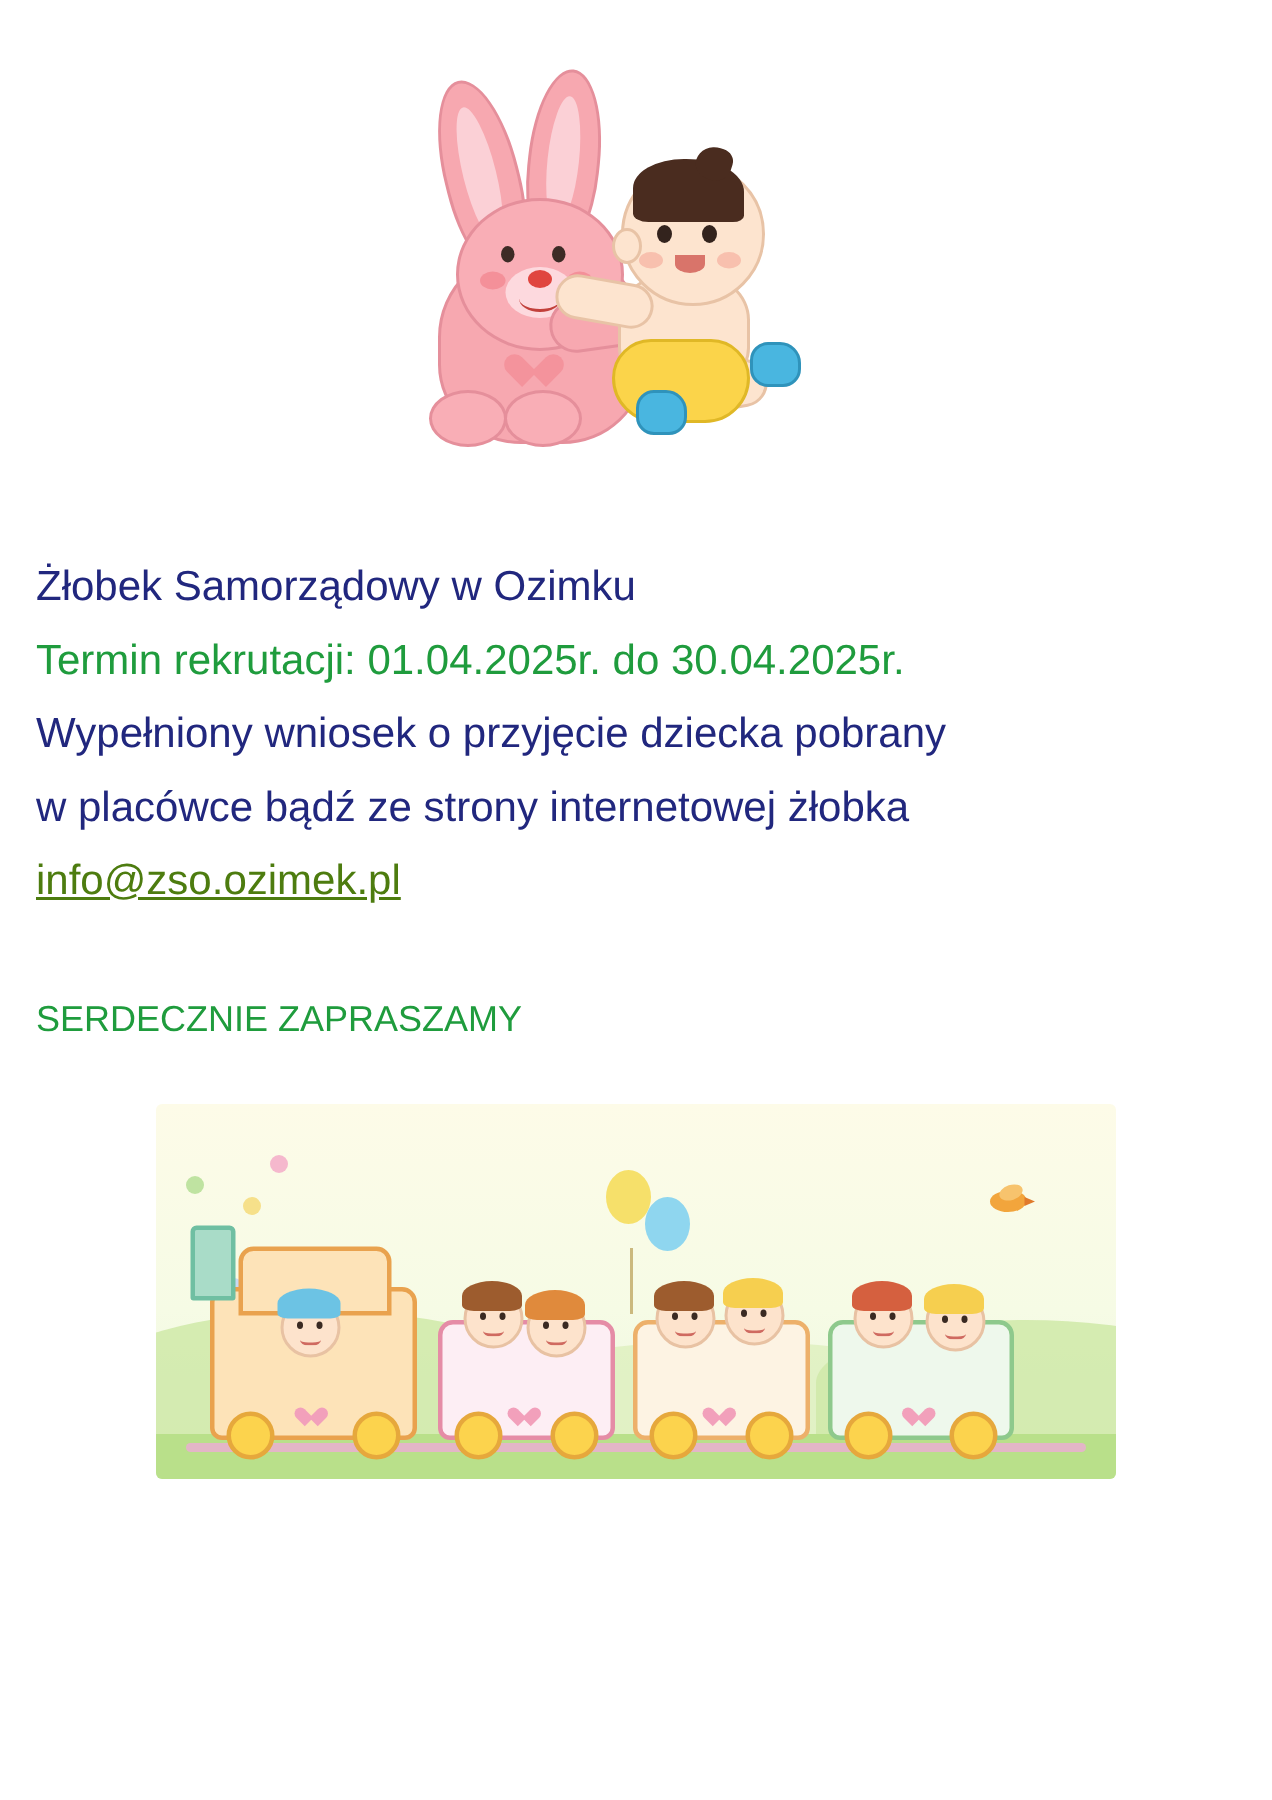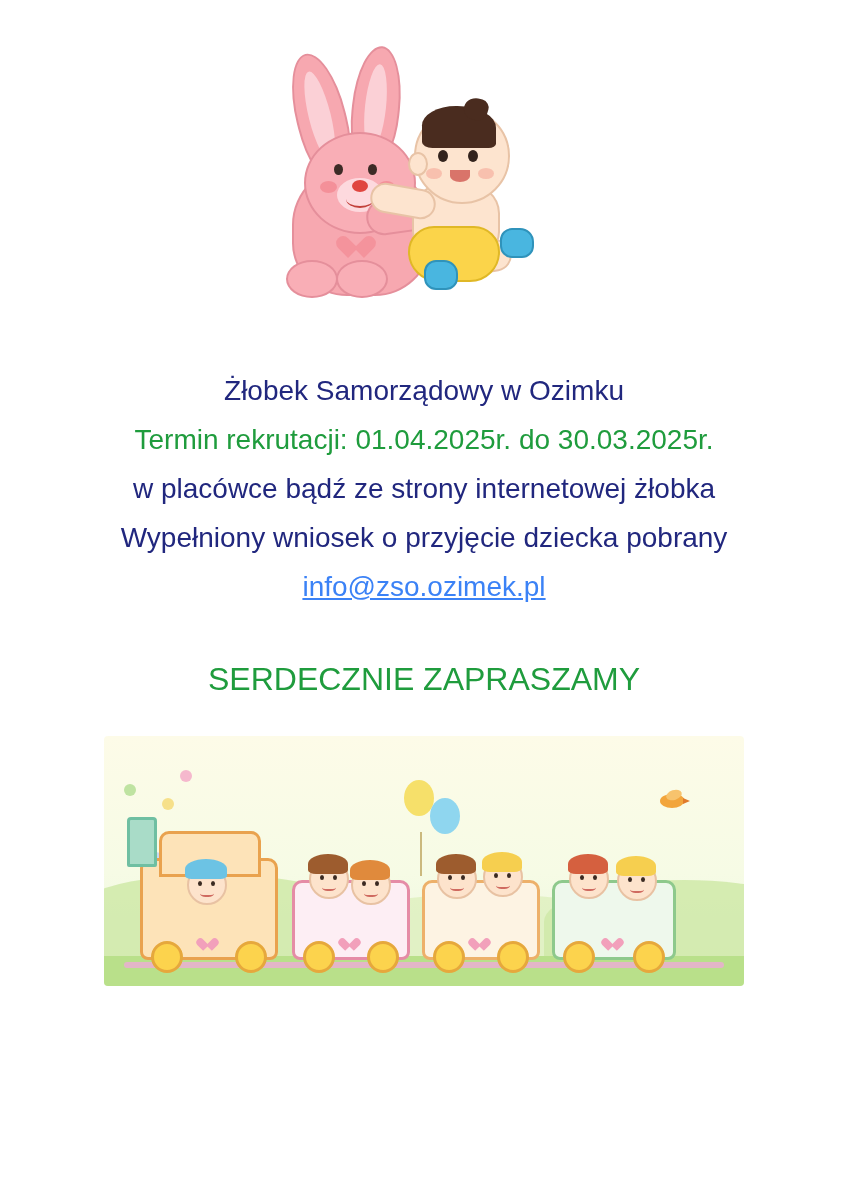--- a/index.html
+++ b/index.html
@@ -264,39 +264,38 @@
     border-radius: 12px 14px 12px 12px;
     z-index: 6;
   }
   .baby-shoe.a { left: 226px; top: 182px; }
   .baby-shoe.b { left: 150px; top: 214px; }
 
   
   .text-block {
     margin-top: 90px;
     width: 800px;
-    text-align: center;
   }
   .line {
     font-size: 28px;
     line-height: 49px;
     color: #21277e;
     white-space: nowrap;
   }
   .line.green {
     color: #1f9c3d;
   }
   .line.email a {
-    color: #3b82f6;
+    color: #4d7c0f;
     text-decoration: underline;
   }
   .line.invite {
     color: #1f9c3d;
     margin-top: 44px;
-    font-size: 32px;
+    font-size: 24px;
   }
 
   
   .train-wrap {
     margin-top: 32px;
     width: 640px;
     height: 250px;
     position: relative;
     background: linear-gradient(180deg, #fdfbe8 0%, #f6fbe5 55%, #eaf6dd 100%);
     border-radius: 4px;
@@ -531,23 +530,23 @@
       <div class="baby-cheek l"></div>
       <div class="baby-cheek r"></div>
       <div class="baby-eye l"></div>
       <div class="baby-eye r"></div>
       <div class="baby-mouth"></div>
     </div>
   </div>
 
   <div class="text-block">
     <div class="line">Żłobek Samorządowy w Ozimku</div>
-    <div class="line green">Termin rekrutacji: 01.04.2025r. do 30.03.2025r.</div>
+    <div class="line green">Termin rekrutacji: 01.04.2025r. do 30.04.2025r.</div>
+    <div class="line">Wypełniony wniosek o przyjęcie dziecka pobrany</div>
     <div class="line">w placówce bądź ze strony internetowej żłobka</div>
-    <div class="line">Wypełniony wniosek o przyjęcie dziecka pobrany</div>
     <div class="line email">
       <a href="#">info@zso.ozimek.pl</a>
     </div>
     <div class="line invite">SERDECZNIE ZAPRASZAMY</div>
   </div>
 
   <div class="train-wrap">
     <div class="hill h1"></div>
     <div class="hill h2"></div>
     <div class="hill h3"></div>

